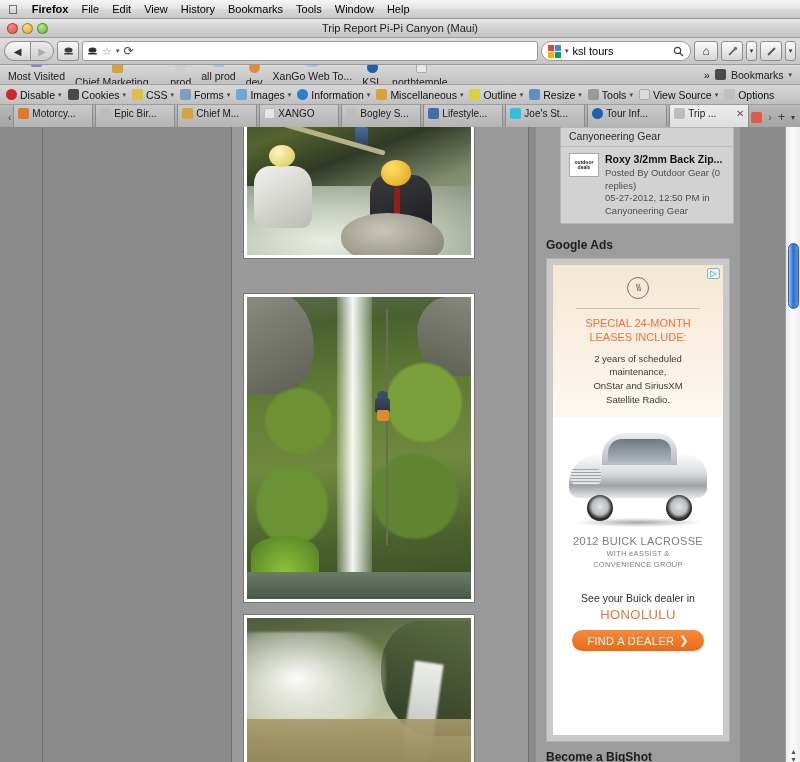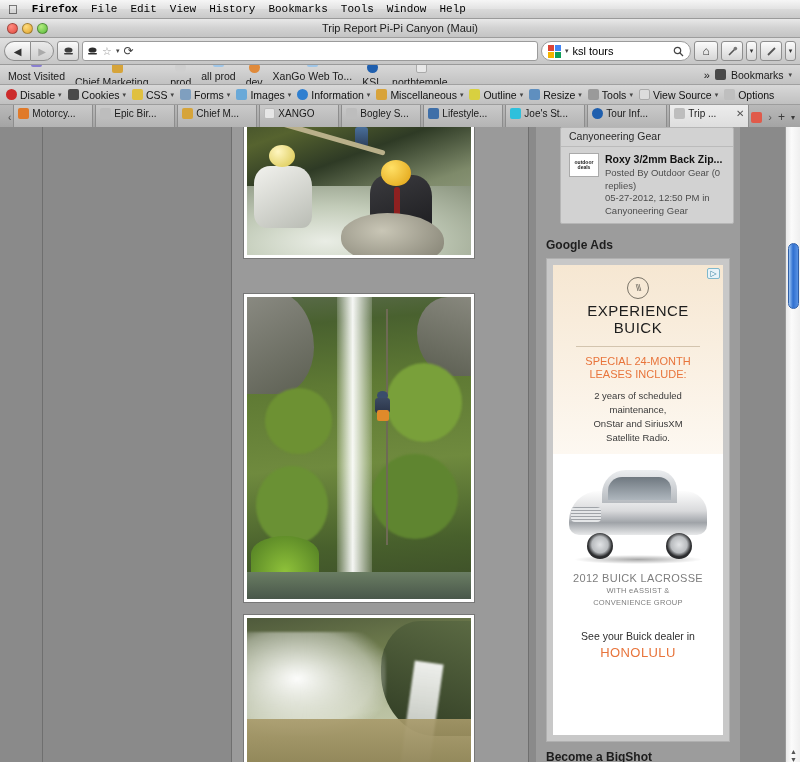--- a/index.html
+++ b/index.html
@@ -13,21 +13,21 @@
   
   .menubar {
     height: 19px; width: 800px;
     background: linear-gradient(to bottom, #f6f6f6 0%, #e3e3e3 48%, #d9d9d9 52%, #c9c9c9 100%);
     border-bottom: 1px solid #9a9a9a;
     display: flex; align-items: center;
     padding-left: 8px;
     font-size: 11px; color: #000;
   }
   .apple-logo { font-size: 13px; margin-right: 14px; line-height: 1; }
-  .menubar .mi { margin-right: 13px; white-space: nowrap; font-family: Liberation Mono, monospace; }
+  .menubar .mi { margin-right: 13px; white-space: nowrap; }
   .menubar .mi.app { font-weight: bold; }
 
   
   .titlebar {
     height: 19px; width: 800px; position: relative;
     background: linear-gradient(to bottom, #e8e8e8 0%, #d2d2d2 50%, #c4c4c4 100%);
     border-bottom: 1px solid #9d9d9d;
     display: flex; align-items: center;
   }
   .traffic { display: flex; gap: 4px; padding-left: 7px; }
@@ -624,24 +624,20 @@
         </div>
       </div>
 
       <div class="ads-head">Google Ads</div>
 
       <div class="ad-shell">
         <div class="ad">
           <div class="ad-top">
             <div class="adchoice">▷</div>
             <div class="buick-emblem">\\\</div>
-            <div class="ad-h1">
-              <div>EXPERIENCE</div>
-              <div>BUICK</div>
-            </div>
             <div class="ad-rule"></div>
             <div class="ad-special">
               <div>SPECIAL 24-MONTH</div>
               <div>LEASES INCLUDE:</div>
             </div>
             <div class="ad-sub">
               <div>2 years of scheduled</div>
               <div>maintenance,</div>
               <div>OnStar and SiriusXM</div>
               <div>Satellite Radio.</div>
@@ -659,20 +655,24 @@
           </div>
 
           <div class="ad-model">
             <span>2012 BUICK LACROSSE</span>
             <small>WITH eASSIST &amp;</small>
             <small>CONVENIENCE GROUP</small>
           </div>
 
           <div class="ad-dealer">See your Buick dealer in</div>
           <div class="ad-city">HONOLULU</div>
+          <div class="ad-cta">
+            <span>FIND A DEALER</span>
+            <span>❯</span>
+          </div>
         </div>
       </div>
 
       <div class="bigshot">Become a BigShot</div>
     </div>
   </div>
 
   <div class="scrollbar">
     <div class="sb-thumb"></div>
     <div class="sb-arrows">

